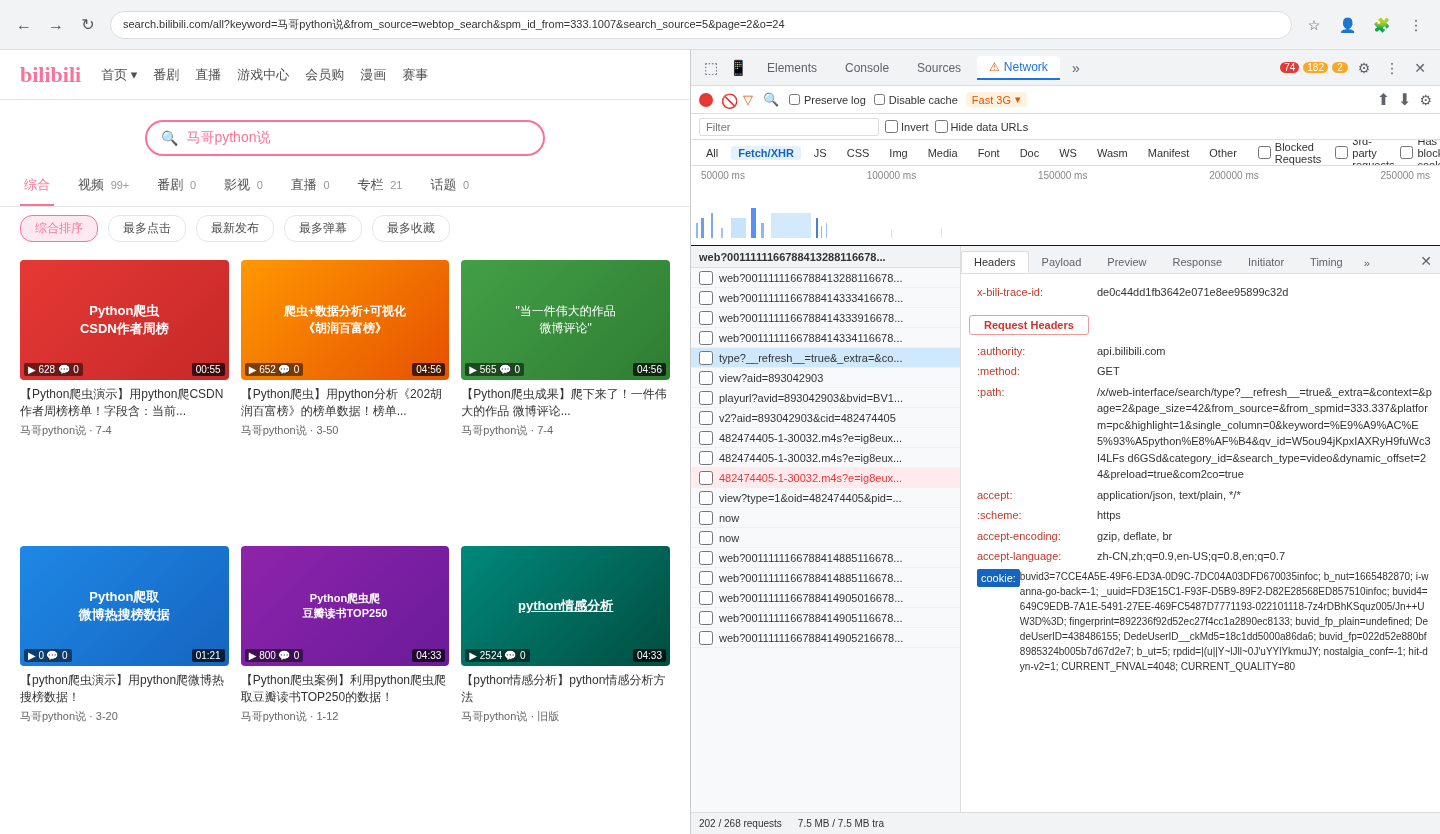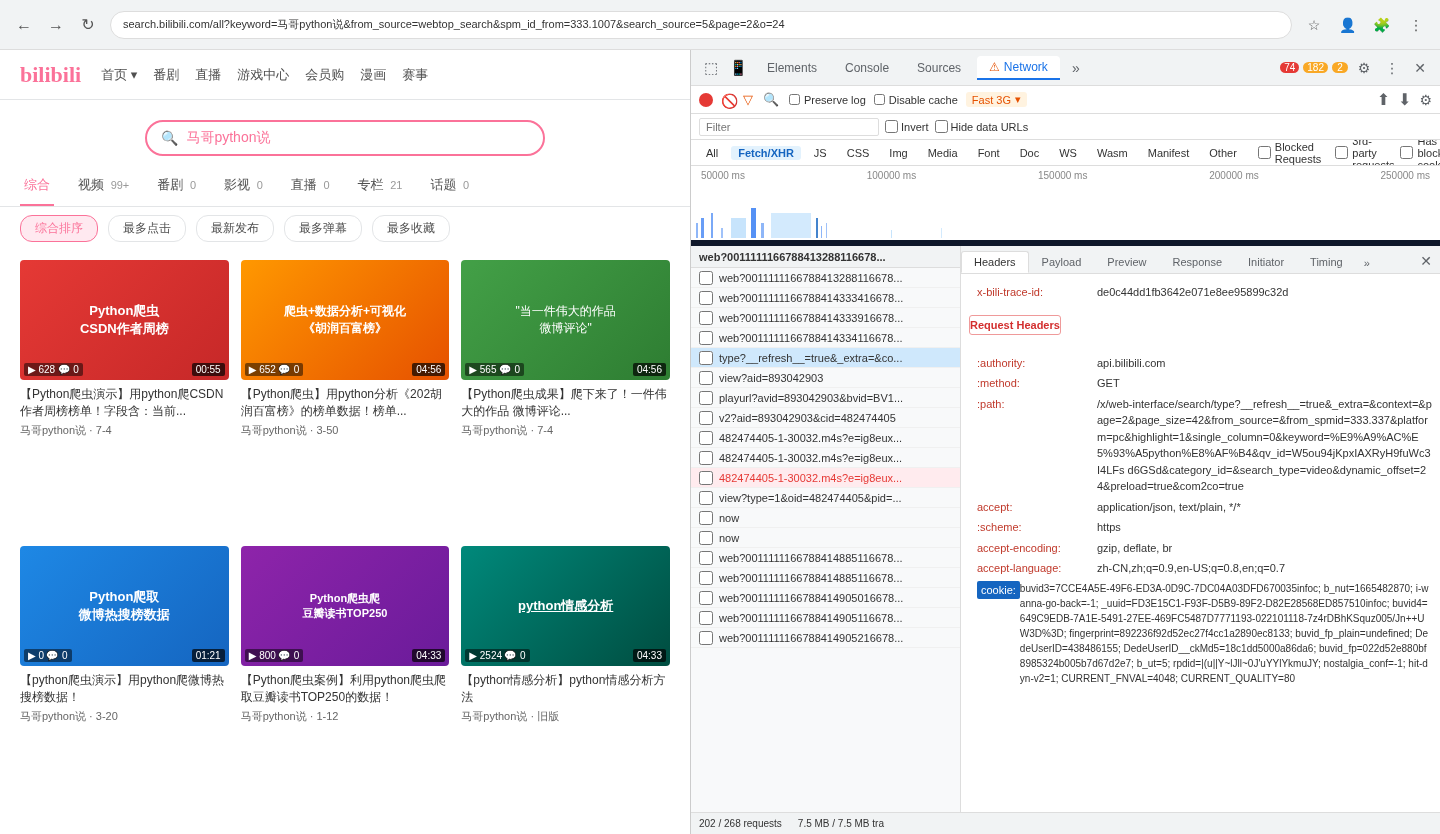--- a/index.html
+++ b/index.html
@@ -91,21 +91,21 @@
     .hide-data-label { display: flex; align-items: center; gap: 3px; font-size: 11px; color: #333; cursor: pointer; }
 
     
     .type-filter { height: 26px; background: #fff; border-bottom: 1px solid #ddd; display: flex; align-items: center; padding: 0 8px; gap: 6px; flex-wrap: nowrap; overflow: hidden; }
     .type-btn { padding: 1px 7px; font-size: 11px; color: #333; cursor: pointer; border-radius: 3px; white-space: nowrap; }
     .type-btn.active { background: #e3f2fd; color: #1565c0; font-weight: bold; }
     .blocked-requests { display: flex; align-items: center; gap: 4px; font-size: 11px; color: #333; margin-left: 8px; }
     .has-blocked { display: flex; align-items: center; gap: 4px; font-size: 11px; color: #333; margin-left: auto; }
 
     
-    .timeline-area { height: 80px; background: #fff; border-bottom: 6px solid #0f172a; position: relative; overflow: hidden; }
+    .timeline-area { height: 80px; background: #fff; border-bottom: 1px solid #0f172a; position: relative; overflow: hidden; }
     .timeline-labels { display: flex; position: absolute; top: 4px; left: 10px; right: 10px; justify-content: space-between; font-size: 10px; color: #888; }
     .timeline-graph { position: absolute; top: 20px; left: 0; right: 0; bottom: 0; }
 
     
     .network-content { display: flex; flex: 1; overflow: hidden; }
 
     
     .request-list { width: 270px; border-right: 1px solid #ddd; display: flex; flex-direction: column; overflow: hidden; }
     .request-list-header { height: 22px; background: #f1f3f4; border-bottom: 1px solid #ddd; display: flex; align-items: center; padding: 0 8px; font-size: 11px; color: #333; font-weight: bold; }
     .request-items { flex: 1; overflow-y: auto; }
@@ -119,21 +119,21 @@
     .details-panel { flex: 1; display: flex; flex-direction: column; overflow: hidden; }
     .details-tabs { height: 28px; background: #f1f3f4; border-bottom: 1px solid #ddd; display: flex; align-items: flex-end; }
     .detail-tab { padding: 4px 12px; font-size: 11px; color: #5f6368; cursor: pointer; border: 1px solid transparent; }
     .detail-tab.active { background: #fff; border-color: #ddd #ddd #fff; color: #333; border-radius: 3px 3px 0 0; }
     .detail-tab-more { padding: 4px 8px; font-size: 11px; color: #5f6368; cursor: pointer; }
     .close-details { margin-left: auto; padding: 4px 8px; font-size: 14px; color: #5f6368; cursor: pointer; }
 
     
     .headers-content { flex: 1; overflow-y: auto; padding: 8px; background: #fff; font-size: 11px; }
     .header-section { margin-bottom: 12px; }
-    .header-section-title { font-weight: bold; color: #333; margin-bottom: 18px; padding: 3px 0; cursor: pointer; display: flex; align-items: center; gap: 4px; }
+    .header-section-title { font-weight: bold; color: #333; margin-bottom: 6px; padding: 3px 14px; cursor: pointer; display: flex; align-items: center; gap: 4px; }
     .header-section-title.highlighted { color: #d32f2f; border: 1px solid #ef9a9a; border-radius: 3px; display: inline-flex; }
     .header-item { display: flex; padding: 2px 0 2px 8px; line-height: 1.5; word-break: break-all; }
     .header-key { color: #c0392b; min-width: 120px; flex-shrink: 0; }
     .header-value { color: #333; flex: 1; word-break: break-all; }
     .cookie-value { color: #333; flex: 1; word-break: break-all; font-size: 10px; }
 
     
     .status-bar { height: 22px; background: #f1f3f4; border-top: 1px solid #ddd; display: flex; align-items: center; padding: 0 8px; font-size: 10px; color: #333; gap: 16px; }
 
     

